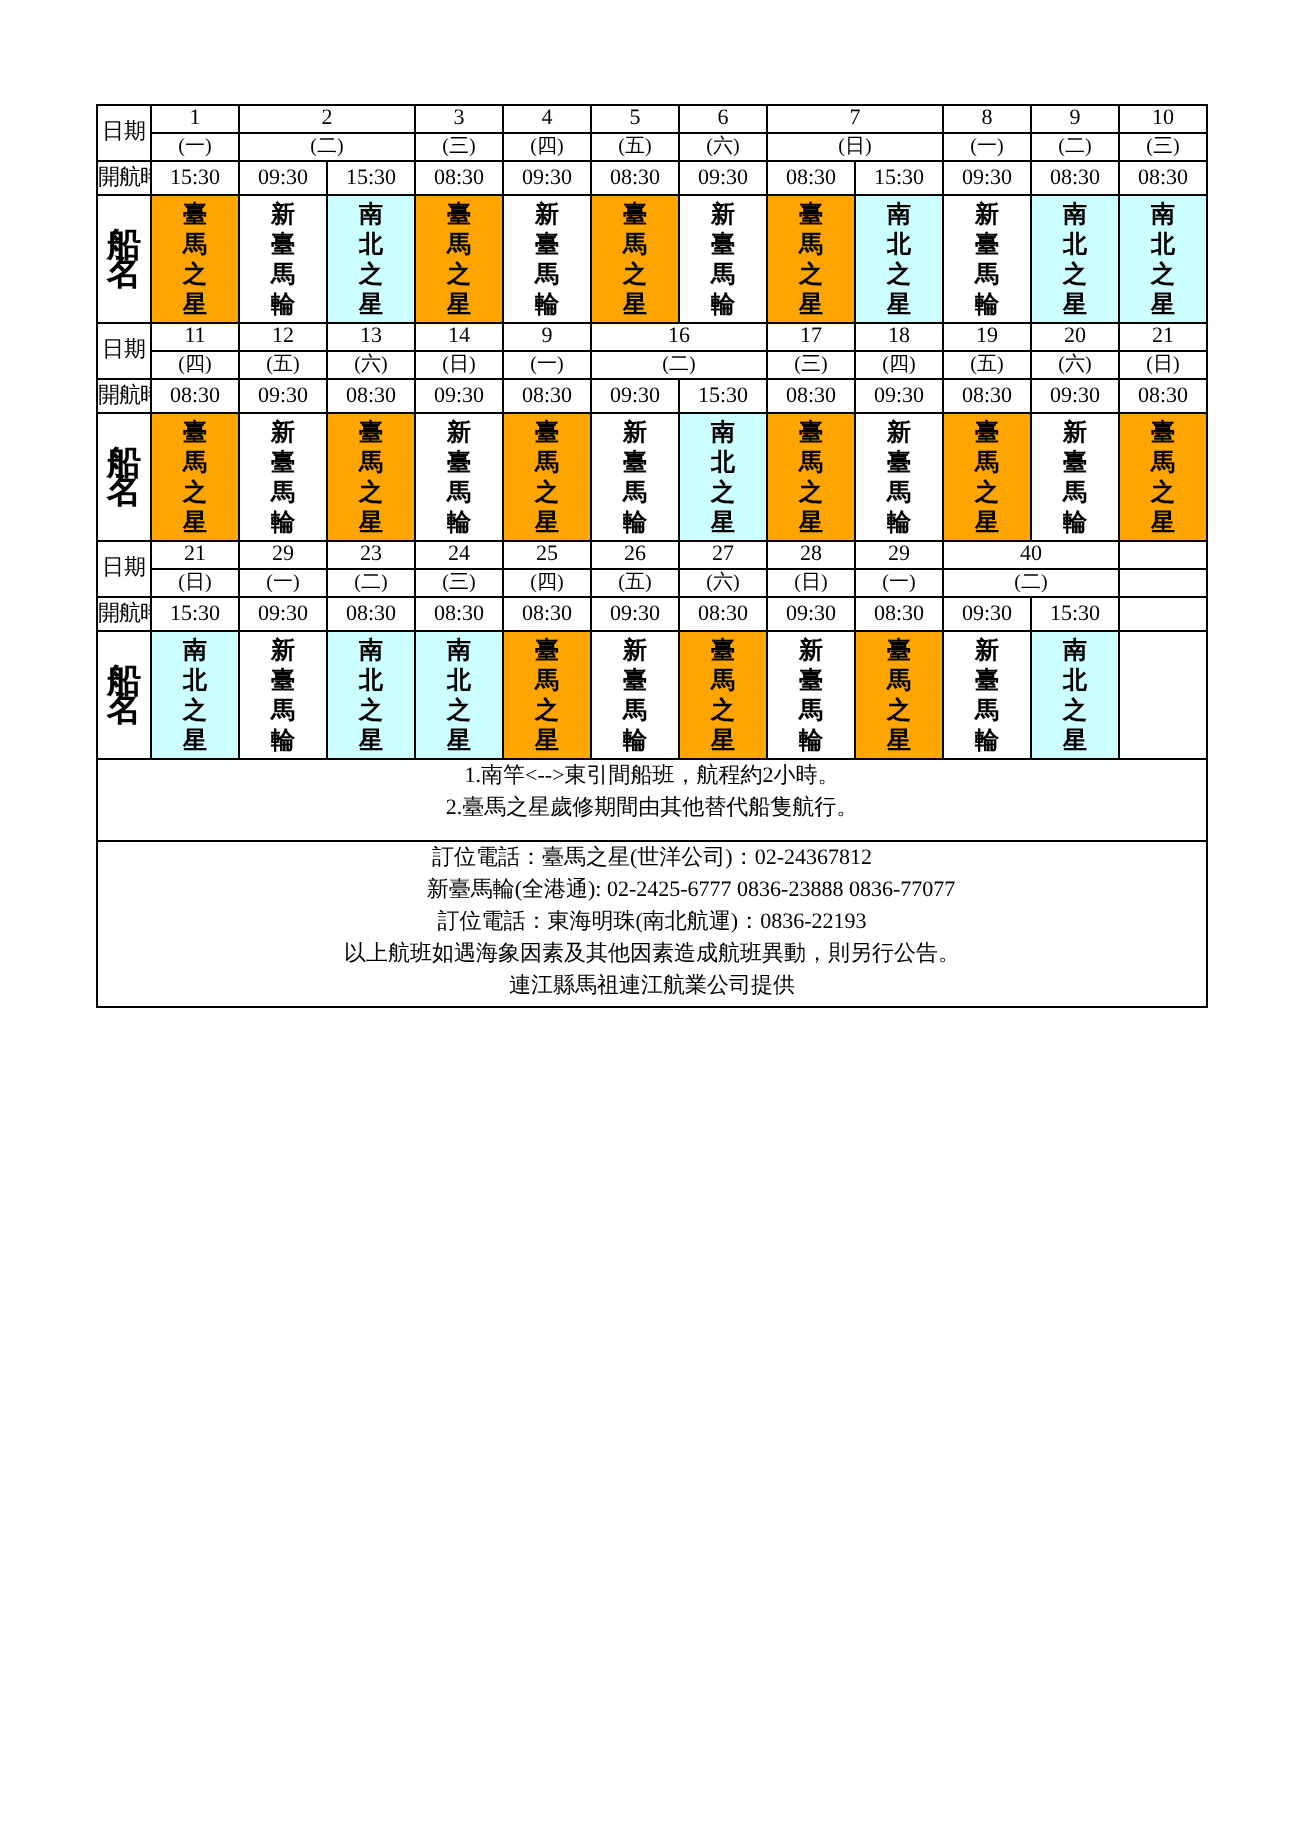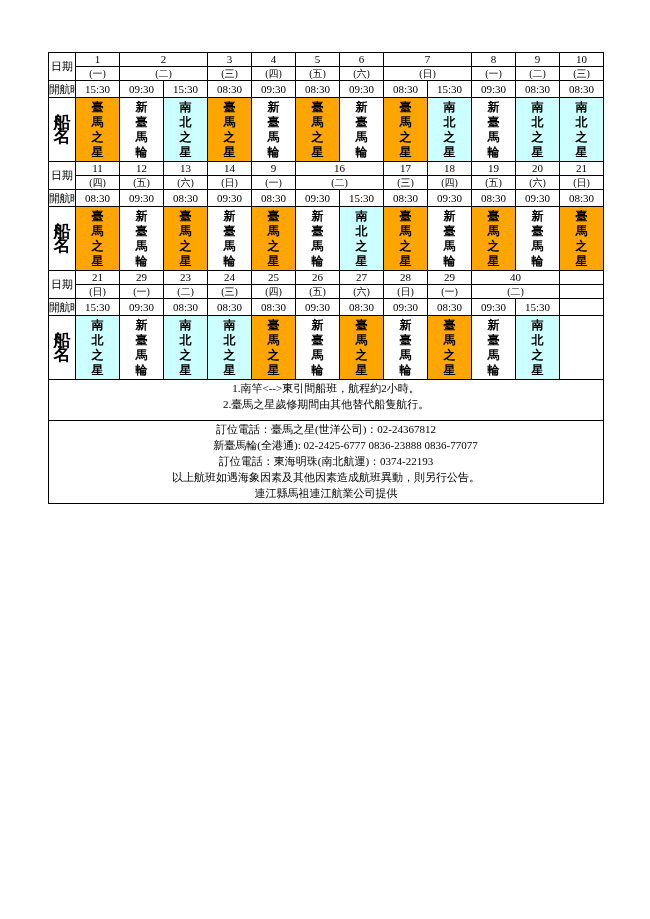--- a/index.html
+++ b/index.html
@@ -269,21 +269,21 @@
           <tr>
             <td class="notes-cell" colspan="13">
               <div class="txt-line">1.南竿&lt;--&gt;東引間船班，航程約2小時。</div>
               <div class="txt-line">2.臺馬之星歲修期間由其他替代船隻航行。</div>
             </td>
           </tr>
           <tr>
             <td class="booking-cell" colspan="13">
               <div class="txt-line">訂位電話：臺馬之星(世洋公司)：02-24367812</div>
               <div class="txt-line indent">新臺馬輪(全港通): 02-2425-6777  0836-23888  0836-77077</div>
-              <div class="txt-line">訂位電話：東海明珠(南北航運)：0374-22193</div>
+              <div class="txt-line">訂位電話：東海明珠(南北航運)：0836-22193</div>
               <div class="txt-line">以上航班如遇海象因素及其他因素造成航班異動，則另行公告。</div>
               <div class="txt-line">連江縣馬祖連江航業公司提供</div>
             </td>
           </tr>
         </tbody>
     </table>
   </div>
 </div>
 
 </body></html>

